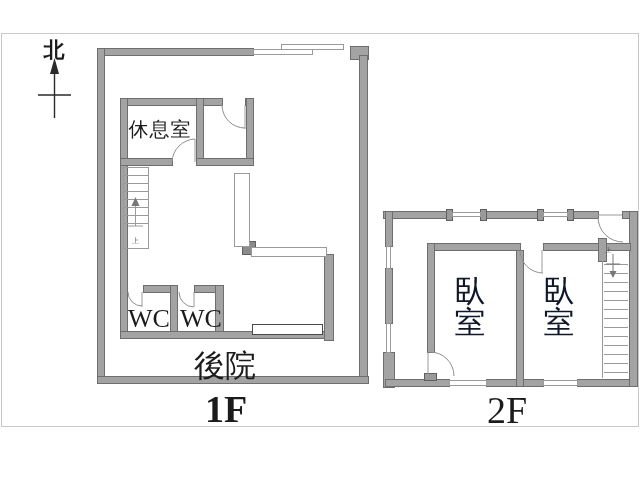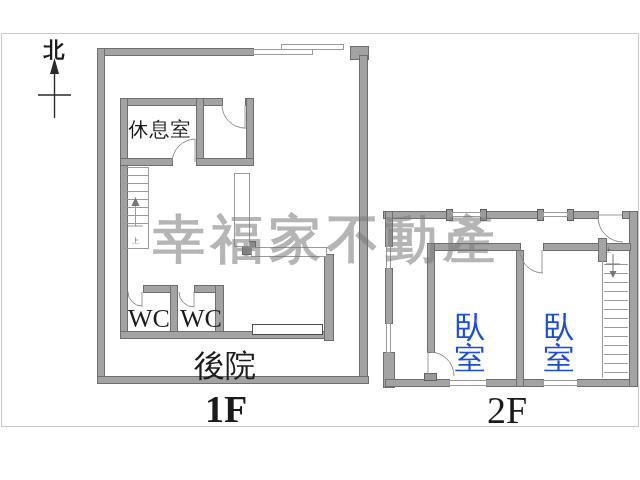--- a/index.html
+++ b/index.html
@@ -2,22 +2,22 @@
 <html><head>
 <meta charset="utf-8">
 <style>
   html,body{margin:0;padding:0;background:#fff;}
   #stage{position:relative;width:640px;height:480px;background:#fff;overflow:hidden;
          font-family:"Liberation Serif","DejaVu Serif",serif;}
   #frame{position:absolute;left:1px;top:33px;width:636px;height:392px;
          border:1px solid #c9c9c9;background:#fff;}
   #plan-svg{position:absolute;left:0;top:0;z-index:2;}
   .lbl{position:absolute;z-index:4;color:#1b1b1b;text-align:center;white-space:nowrap;}
-  .lbl-v{position:absolute;z-index:4;color:#1d4ed8;text-align:center;white-space:normal;
-         word-break:break-all;margin-top:36px;}
+  .lbl-v{position:absolute;z-index:4;color:#0f172a;text-align:center;white-space:normal;
+         word-break:break-all;}
   #watermark{position:absolute;left:153px;top:212px;z-index:3;font-size:52px;line-height:56px;
          font-weight:bold;letter-spacing:6px;color:rgba(120,120,120,0.55);white-space:nowrap;}
   #north-label{left:38px;top:36px;width:32px;font-size:21px;font-weight:bold;}
   #rest-label{left:120px;top:116px;width:80px;font-size:20px;letter-spacing:1px;}
   #front-yard-label{left:262px;top:102px;width:82px;font-size:31px;}
   #back-yard-label{left:184px;top:345px;width:82px;font-size:31px;}
   #wc1-label{left:128px;top:304px;width:40px;font-size:26px;}
   #wc2-label{left:180px;top:304px;width:40px;font-size:26px;}
   #f1-label{left:186px;top:387px;width:80px;font-size:38px;font-weight:bold;}
   #f2-label{left:467px;top:388px;width:80px;font-size:38px;}
@@ -178,21 +178,20 @@
       <line class="ln" x1="604" y1="372" x2="628" y2="372"></line>
       <g shape-rendering="auto">
         <line x1="613" y1="254" x2="613" y2="273" stroke="#777" stroke-width="1"></line>
         <polygon points="613,278 609.5,271 616.5,271" fill="#777"></polygon>
         <line x1="606" y1="264" x2="620" y2="264" stroke="#777" stroke-width="1"></line>
       </g>
       <text class="tiny" x="605" y="252" font-size="6.5">上</text>
     </g>
   </svg>
 
-  <div id="watermark">幸福家不動產</div>
 
   <div class="lbl" id="north-label">北</div>
 
   <div class="lbl" id="rest-label">休息室</div>
   <div class="lbl" id="back-yard-label">後院</div>
   <div class="lbl" id="wc1-label">WC</div>
   <div class="lbl" id="wc2-label">WC</div>
 
   <div class="lbl-v" id="bed-left-label">臥室</div>
   <div class="lbl-v" id="bed-right-label">臥室</div>

